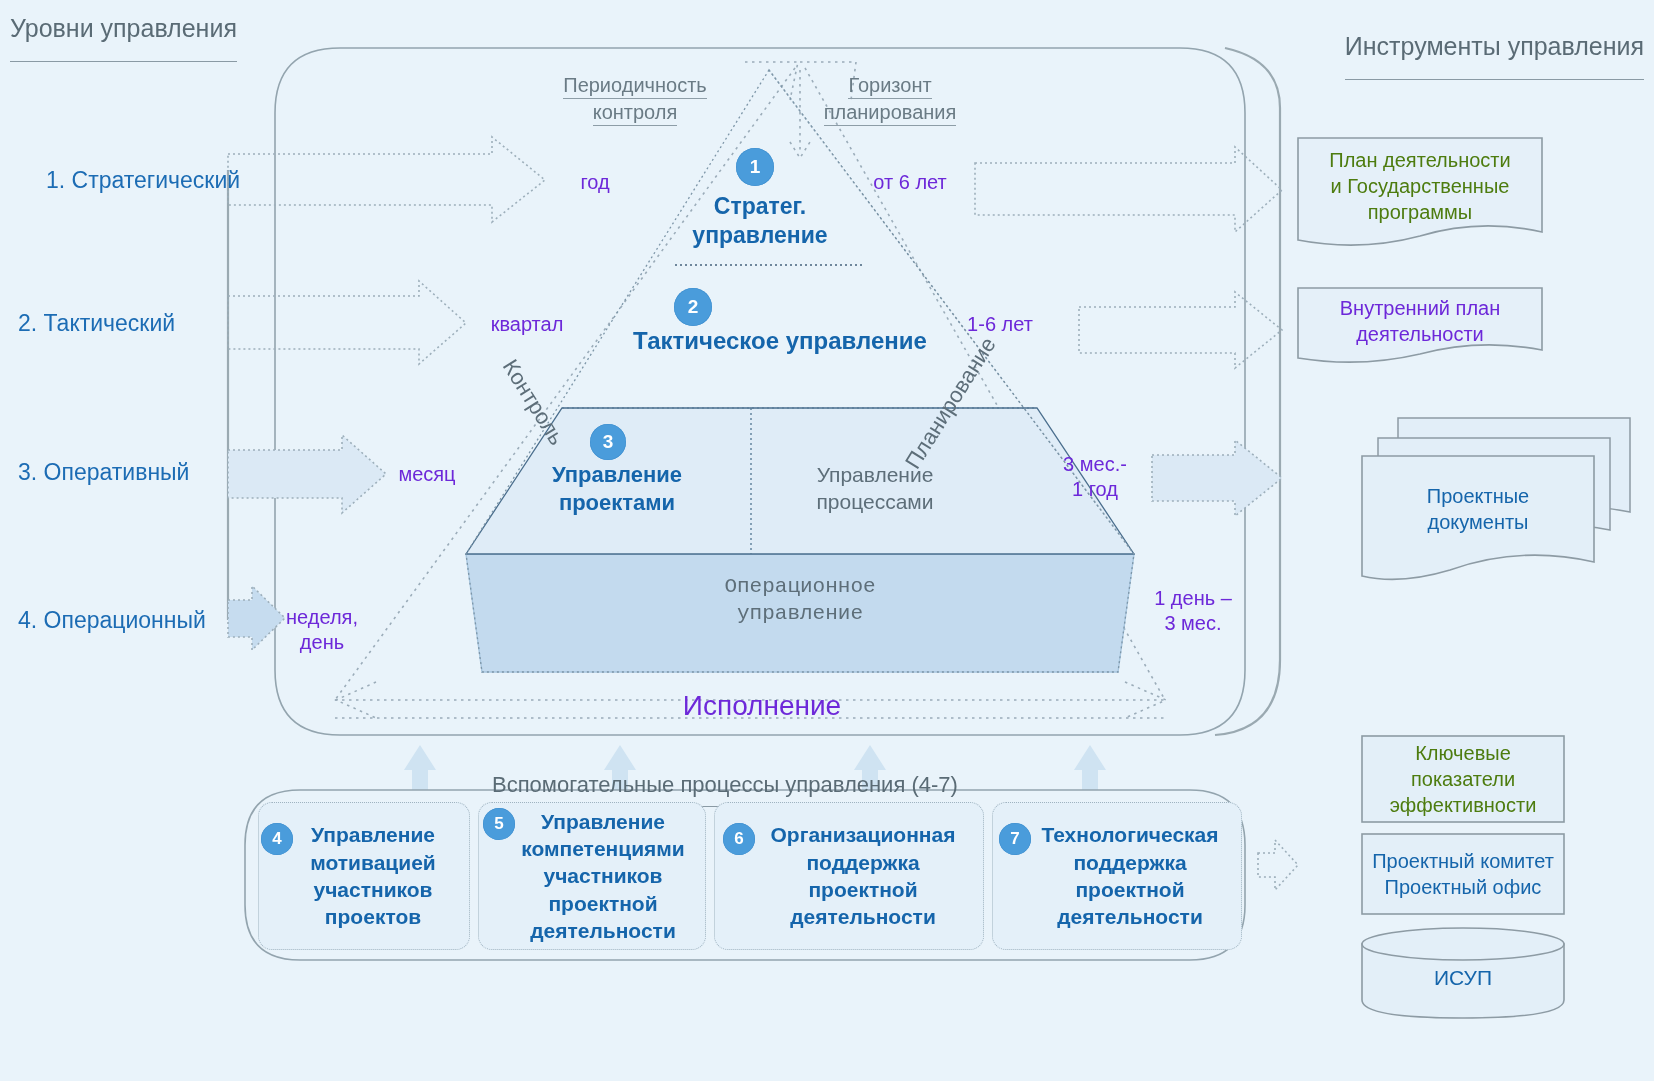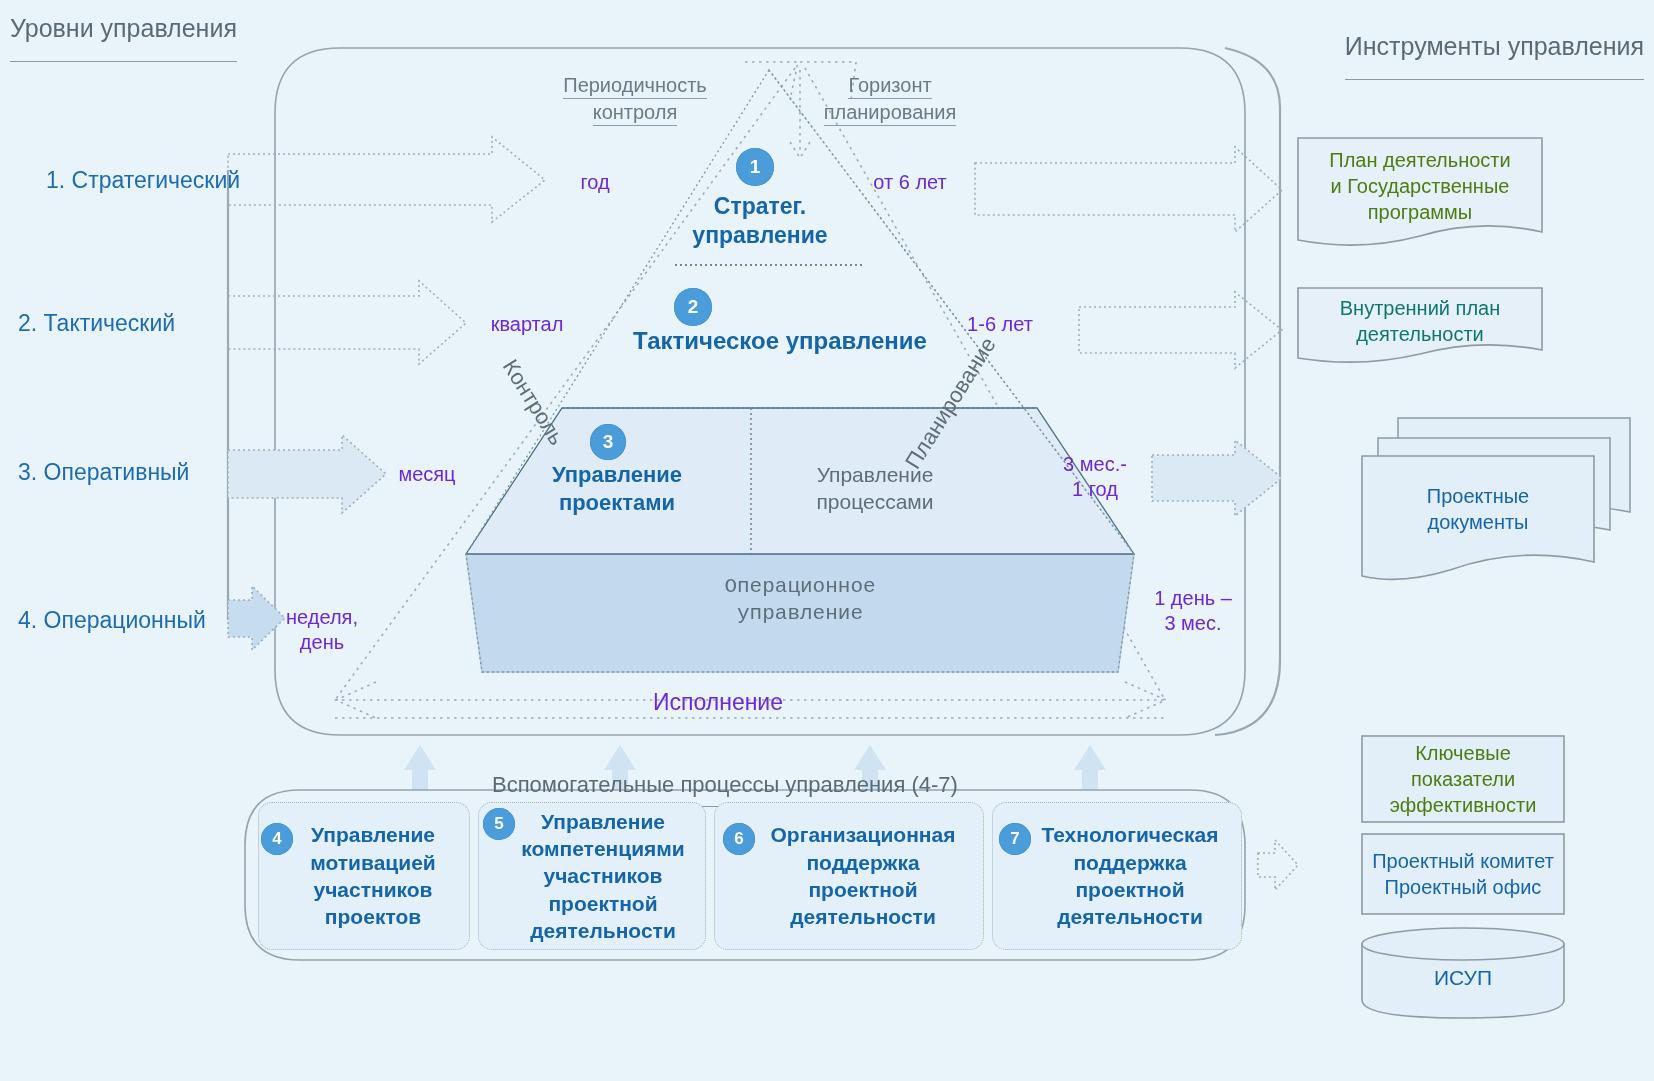--- a/index.html
+++ b/index.html
@@ -185,21 +185,21 @@
   <span>3 мес.-</span><br>
   <span>1 год</span>
 </div>
 <div class="abs note" style="left:1128px;top:586px;width:130px;">
   <span>1 день –</span><br>
   <span>3 мес.</span>
 </div>
 
 <div class="abs rot-l" style="left:519px;top:355px;">Контроль</div>
 <div class="abs rot-r" style="left:900px;top:460px;">Планирование</div>
-<div class="abs note" style="left:588px;top:688px;width:260px;font-size:23px;">Исполнение</div>
+<div class="abs note" style="left:632px;top:688px;width:260px;font-size:28px;">Исполнение</div>
 
 <div class="abs circ" style="left:736px;top:148px;width:38px;height:38px;">1</div>
 <div class="abs pyr-b" style="left:670px;top:192px;width:180px;font-size:23px;">
   <span>Стратег.</span><br>
   <span>управление</span>
 </div>
 
 <div class="abs circ" style="left:674px;top:288px;width:38px;height:38px;">2</div>
 <div class="abs pyr-b" style="left:560px;top:326px;width:440px;font-size:24px;">Тактическое управление</div>
 
@@ -271,21 +271,21 @@
 </div>
 
 <div class="abs" style="left:1298px;top:140px;width:244px;height:92px;display:flex;align-items:center;justify-content:center;text-align:center;font-size:20px;color:#4d7c0f;line-height:1.3;">
   <div>
     <span>План деятельности</span><br>
     <span>и Государственные</span><br>
     <span>программы</span>
   </div>
 </div>
 
-<div class="abs" style="left:1298px;top:290px;width:244px;height:62px;display:flex;align-items:center;justify-content:center;text-align:center;font-size:20px;color:#0f766e;line-height:1.3;">
+<div class="abs" style="left:1298px;top:290px;width:244px;height:62px;display:flex;align-items:center;justify-content:center;text-align:center;font-size:20px;color:#6d28d9;line-height:1.3;">
   <div>
     <span>Внутренний план</span><br>
     <span>деятельности</span>
   </div>
 </div>
 
 <div class="abs" style="left:1362px;top:456px;width:232px;height:106px;display:flex;align-items:center;justify-content:center;text-align:center;font-size:20px;color:#1565ab;line-height:1.3;">
   <div>
     <span>Проектные</span><br>
     <span>документы</span>

